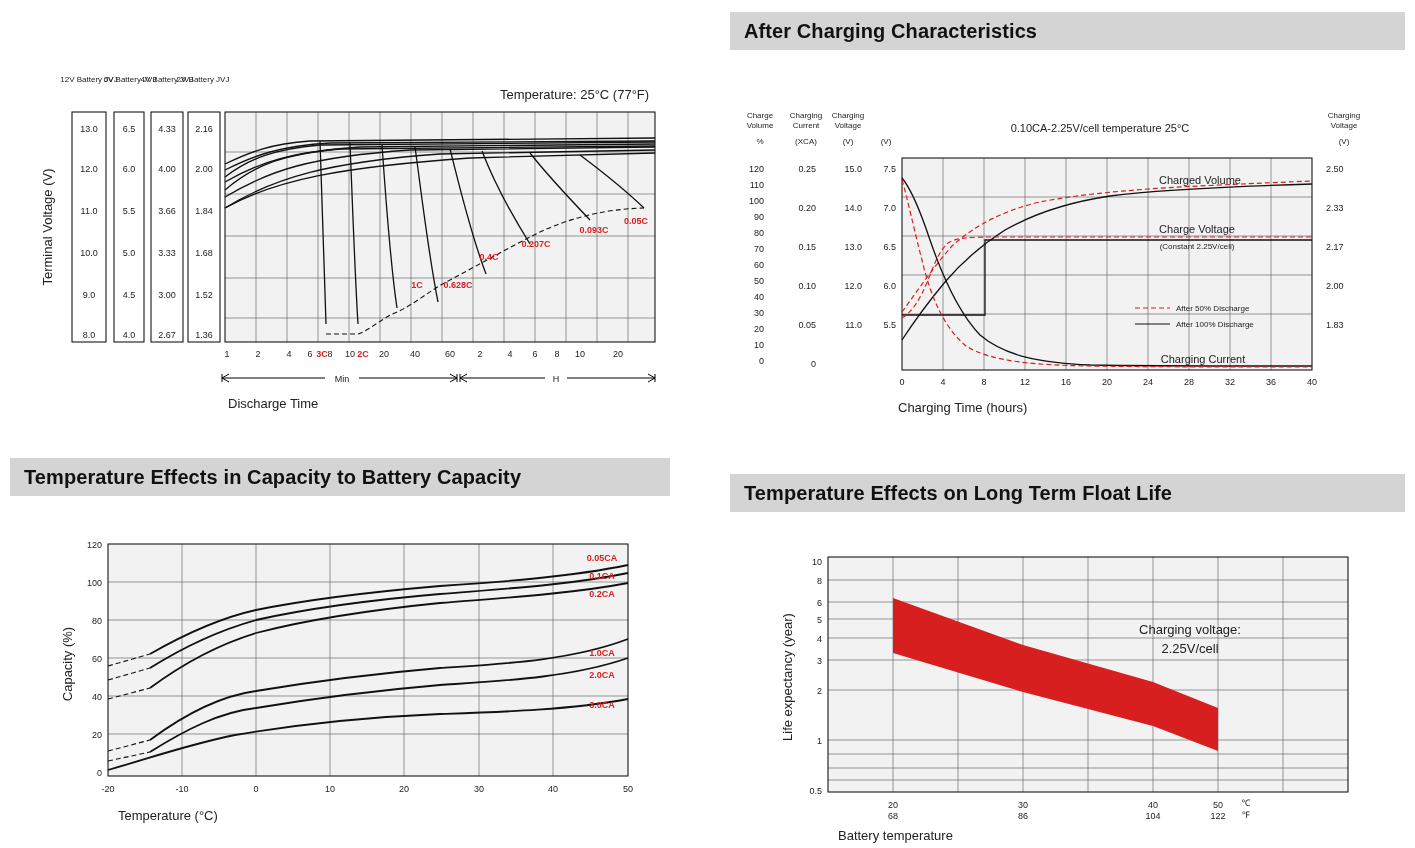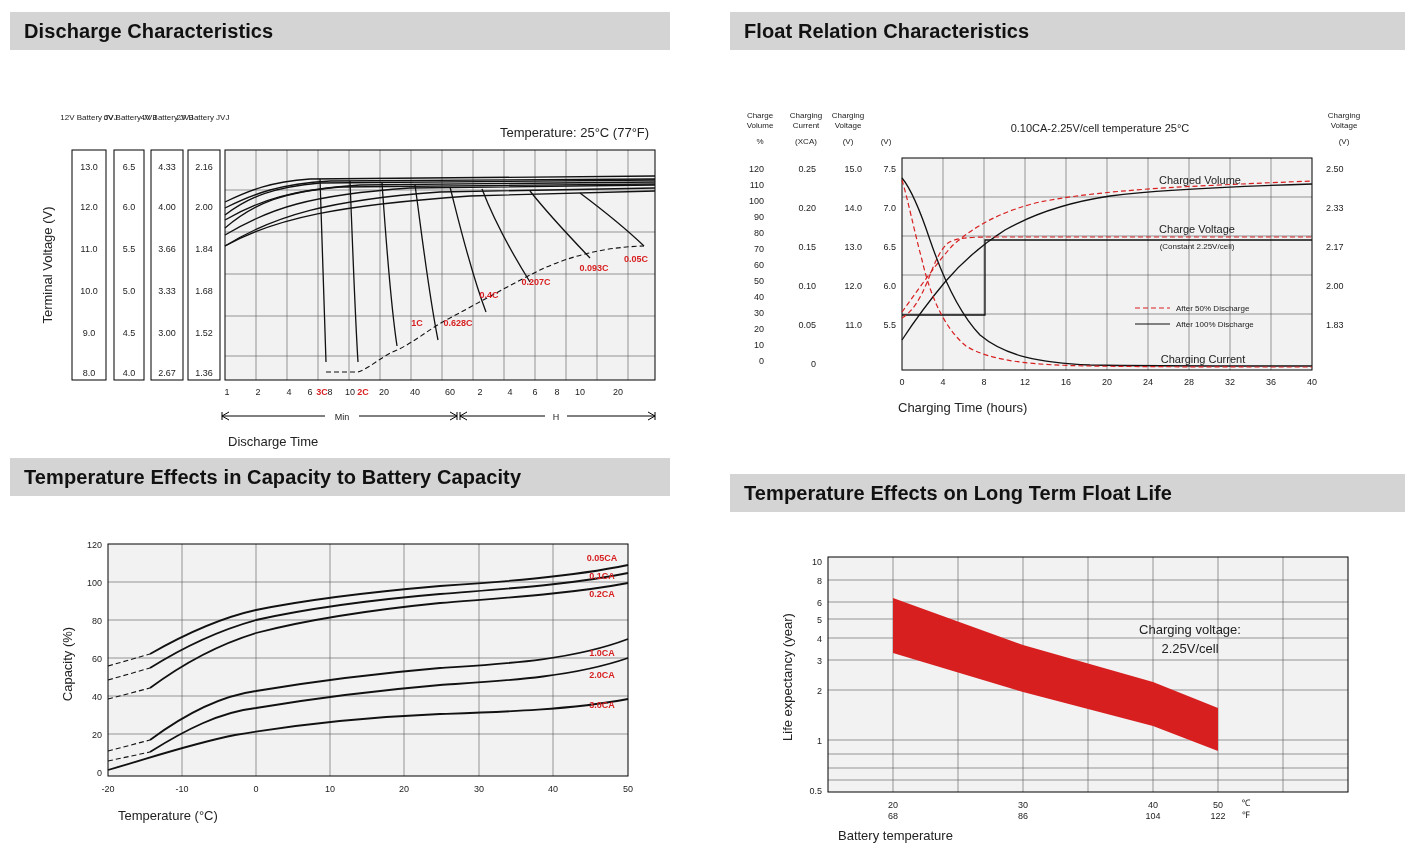--- a/index.html
+++ b/index.html
@@ -45,23 +45,20 @@
   .plotbg { fill: #f2f2f2; }
   .curve { stroke: #111; stroke-width: 1.3; fill: none; }
   .curve-dash { stroke: #111; stroke-width: 1.1; fill: none; stroke-dasharray: 5 3; }
   .curve-red-dash { stroke: #d81f20; stroke-width: 1.2; fill: none; stroke-dasharray: 5 3; }
   .curve-thick { stroke: #111; stroke-width: 1.8; fill: none; }
 </style>
 </head>
 <body>
 
 <div class="panel" style="left:10px; top:12px; width:660px; height:400px;">
-  <div class="panel-header">
-    <span class="title">Discharge Characteristics</span>
-  </div>
   <div class="panel-body">
     <svg width="660" height="360" viewBox="0 0 660 360">
 
       <text class="lbl-sm" x="79" y="70" text-anchor="middle">12V Battery JVJ</text>
       <text class="lbl-sm" x="120" y="70" text-anchor="middle">6V Battery JVJ</text>
       <text class="lbl-sm" x="157" y="70" text-anchor="middle">4V Battery JVJ</text>
       <text class="lbl-sm" x="193" y="70" text-anchor="middle">2V Battery JVJ</text>
 
       <text class="lbl-lg" x="490" y="87" text-anchor="start">Temperature: 25°C (77°F)</text>
 
@@ -195,21 +192,21 @@
       <rect x="535" y="5" width="22" height="14" fill="#fff"></rect>
       <text class="lbl" x="332" y="16" text-anchor="middle">Min</text>
       <text class="lbl" x="546" y="16" text-anchor="middle">H</text>
       <text class="lbl-lg" x="218" y="42" text-anchor="start">Discharge Time</text>
     </svg>
   </div>
 </div>
 
 <div class="panel" style="left:730px; top:12px; width:675px; height:400px;">
   <div class="panel-header">
-    <span class="title">Float Relation Characteristics</span>
+    <span class="title">After Charging Characteristics</span>
   </div>
   <div class="panel-body">
     <svg width="675" height="390" viewBox="0 0 675 390">
 
       <g>
         <text class="lbl-sm" x="30" y="68" text-anchor="middle">Charge</text>
         <text class="lbl-sm" x="30" y="78" text-anchor="middle">Volume</text>
         <text class="lbl-sm" x="30" y="94" text-anchor="middle">%</text>
 
         <text class="lbl-sm" x="76" y="68" text-anchor="middle">Charging</text>

